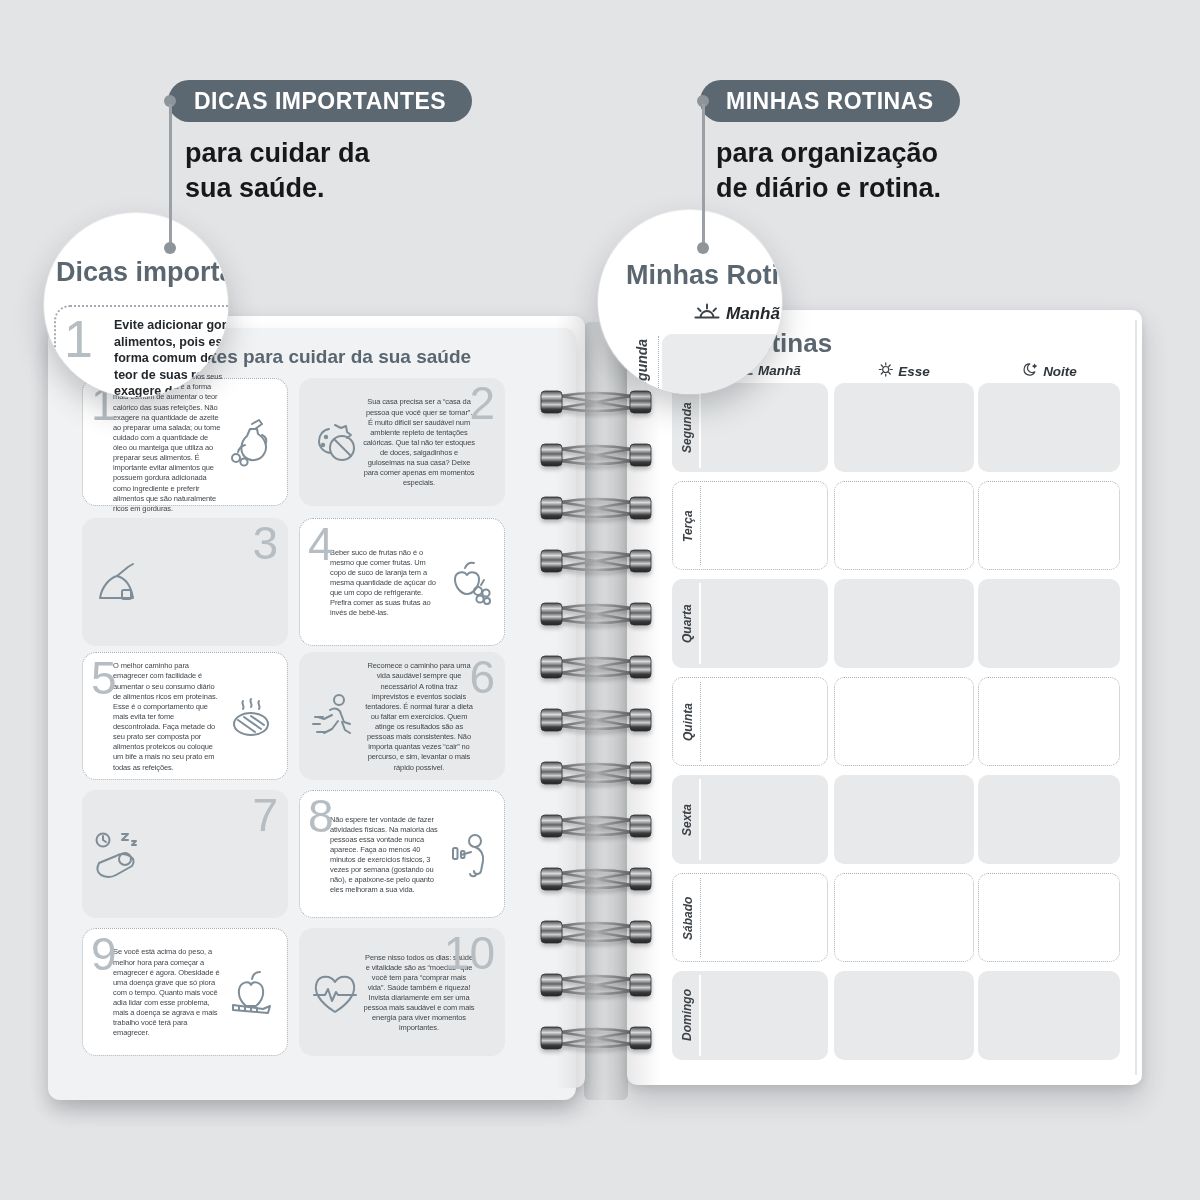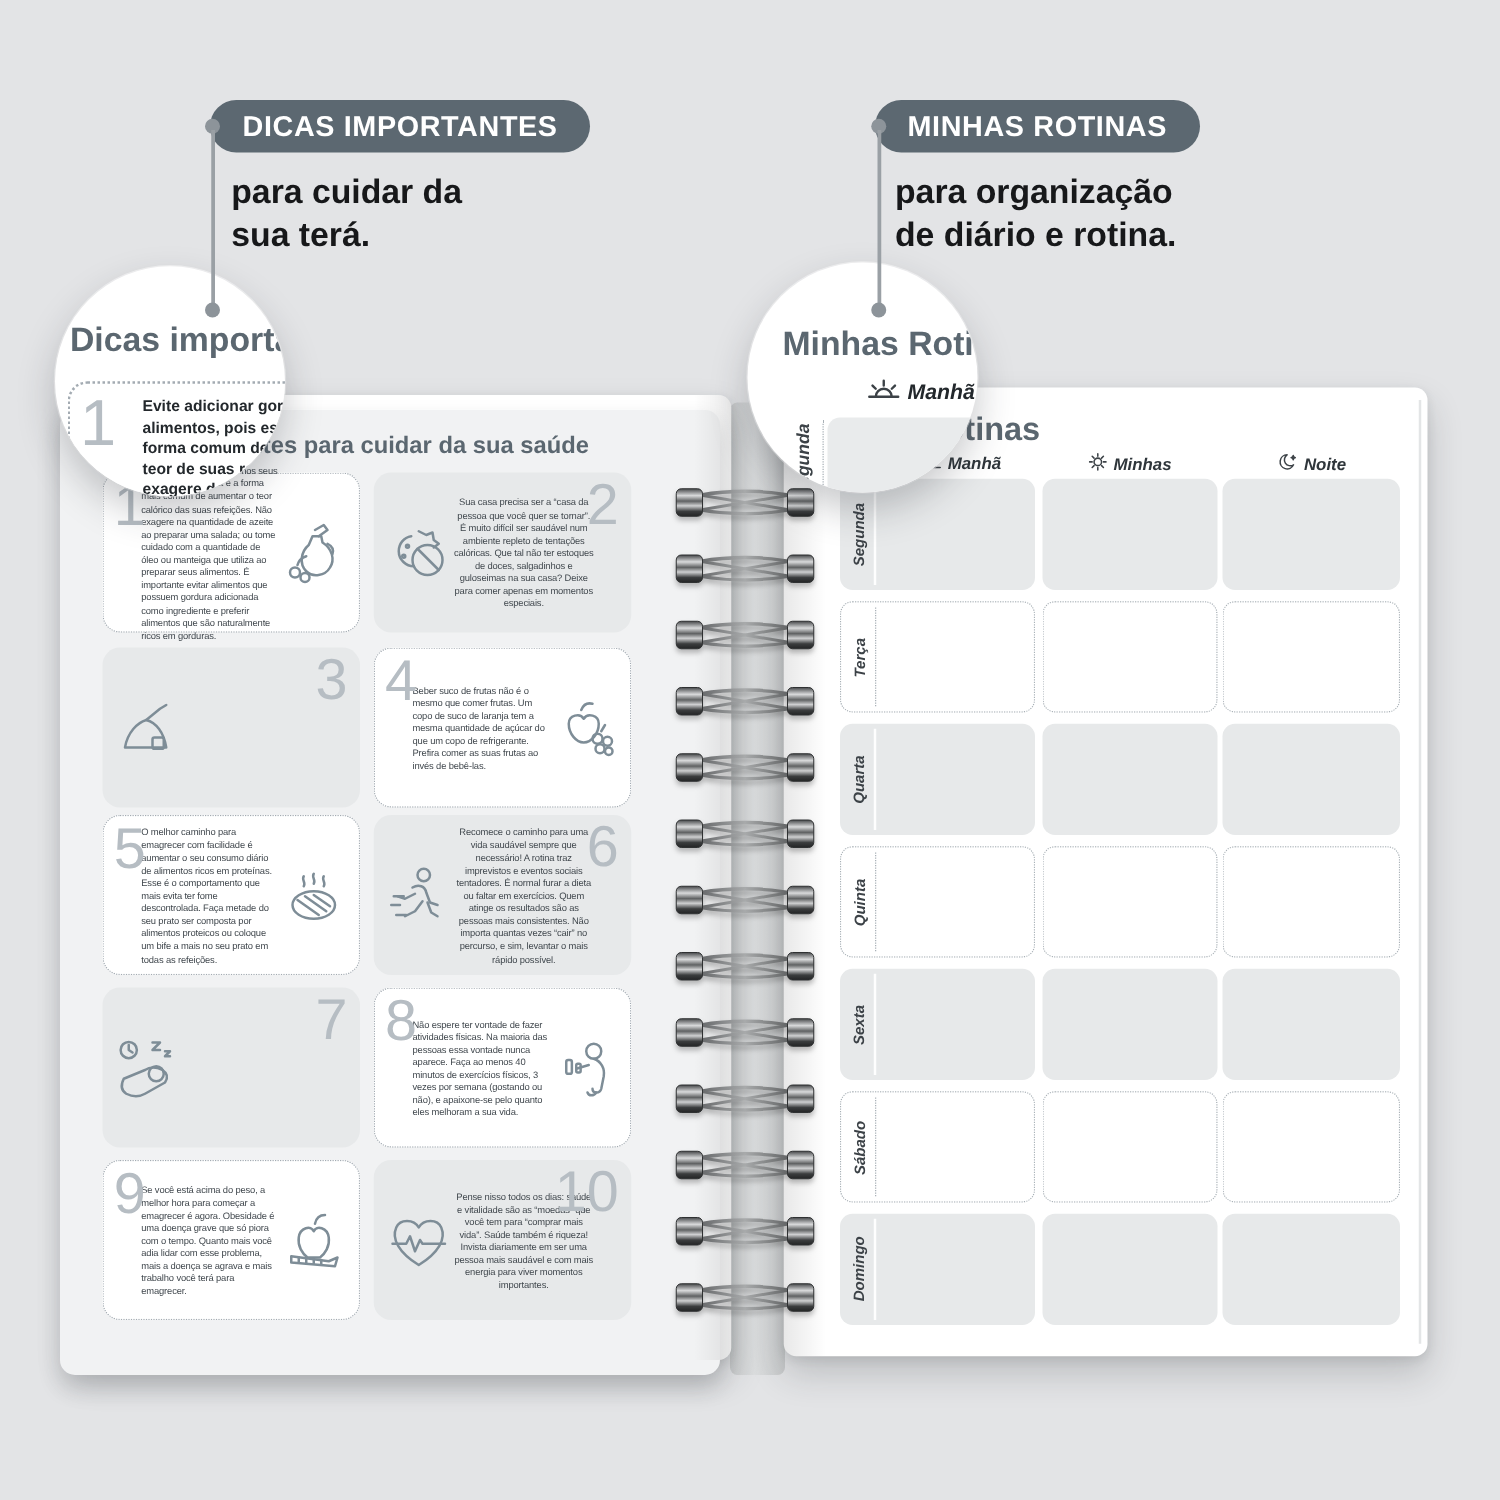--- a/index.html
+++ b/index.html
@@ -122,21 +122,21 @@
     <linearGradient id="wire" x1="0" y1="0" x2="1" y2="0">
       <stop offset="0" stop-color="#66686a"></stop>
         <stop offset=".5" stop-color="#a8aaab"></stop>
       <stop offset="1" stop-color="#606263"></stop>
     </linearGradient>
   </defs>
 </svg>
 
 <div class="pill" style="left:168px;top:80px">DICAS IMPORTANTES</div>
 <div class="subtitle" style="left:185px;top:136px">para cuidar da
-sua terá.</div>
+sua saúde.</div>
 <div class="pill" style="left:700px;top:80px">MINHAS ROTINAS</div>
 <div class="subtitle" style="left:716px;top:136px">para organização
 de diário e rotina.</div>
 
 <div class="conn-dot" style="left:164px;top:95px"></div>
 <div class="conn-line" style="left:169px;top:104px;height:142px"></div>
 <div class="conn-dot" style="left:164px;top:242px"></div>
 <div class="conn-dot" style="left:697px;top:95px"></div>
 <div class="conn-line" style="left:702px;top:104px;height:142px"></div>
 <div class="conn-dot" style="left:697px;top:242px"></div>
@@ -293,21 +293,21 @@
     <span><svg width="20" height="14" viewBox="0 0 20 14">
           <path d="M1 12 h18 M5 12 a5 5 0 0 1 10 0 M10 2 v3 M3 5 l2 2 M17 5 l-2 2"></path>
         </svg></span>
     <span>Manhã</span>
   </div>
   <div class="col-head" style="left:277px">
     <span><svg width="15" height="15" viewBox="0 0 16 16">
           <circle cx="8" cy="8" r="3.2"></circle>
           <path d="M8 1v2.2M8 12.8V15M1 8h2.2M12.8 8H15M3.2 3.2l1.6 1.6M11.2 11.2l1.6 1.6M12.8 3.2l-1.6 1.6M4.8 11.2l-1.6 1.6"></path>
         </svg></span>
-    <span>Minhas</span>
+    <span>Esse</span>
   </div>
   <div class="col-head" style="left:423px">
     <span><svg width="15" height="15" viewBox="0 0 16 16">
           <path d="M12.5 10.5 A6 6 0 1 1 7 2 a5 5 0 0 0 5.5 8.5 z"></path>
           <path d="M12.2 2.6 l.5 1.3 1.3 .5 -1.3 .5 -.5 1.3 -.5 -1.3 -1.3 -.5 1.3 -.5 z"></path>
         </svg></span>
     <span>Noite</span>
   </div>
 
   <div class="day-row filled" style="top:73px">

